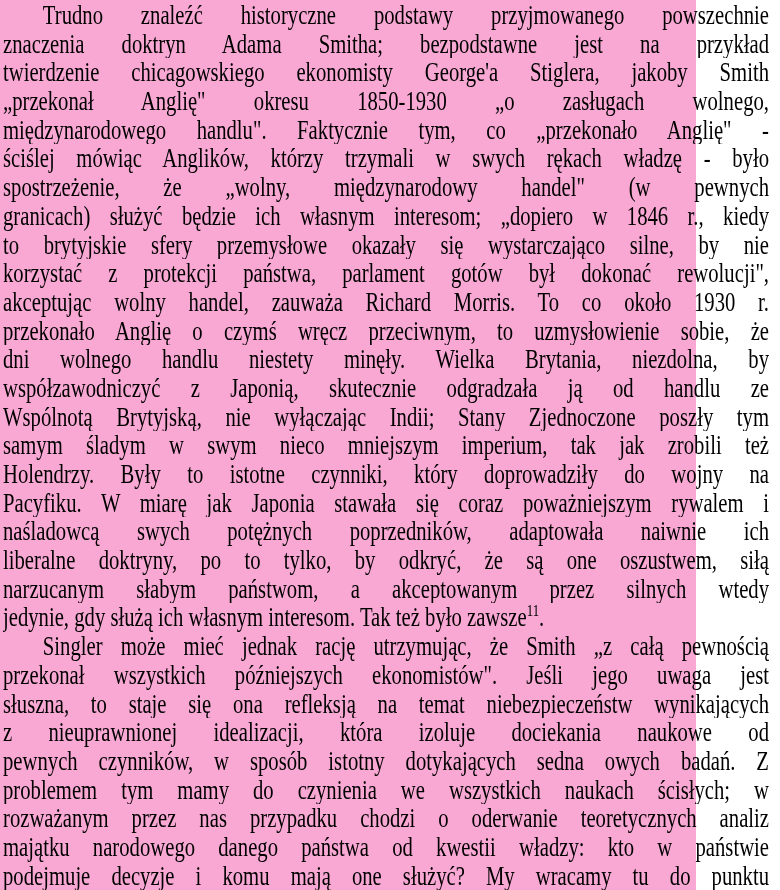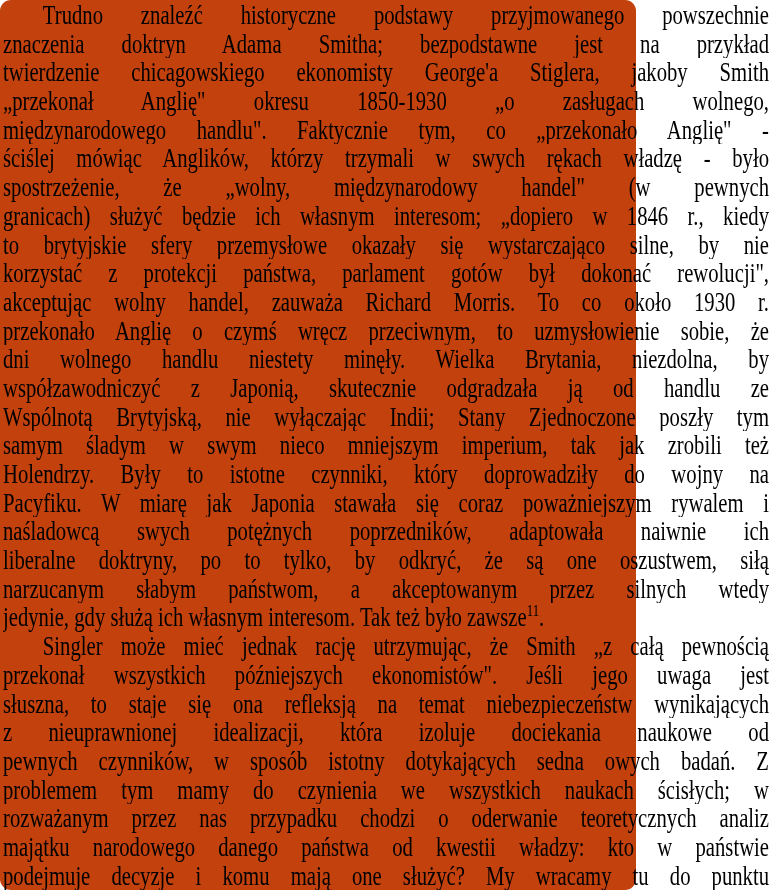--- a/index.html
+++ b/index.html
@@ -6,26 +6,25 @@
     margin: 0;
     padding: 0;
     background: #ffffff;
   }
   body {
     width: 780px;
     height: 890px;
     overflow: hidden;
   }
   .page {
-    width: 636px;
+    width: 696px;
     height: 890px;
     box-sizing: border-box;
     padding: 1px 0 0 3px;
-    background: #c2410c;
-    border-radius: 11px;
+    background: #f9a8d4;
   }
   
   .text-block {
     width: 1000px;
     transform: scaleX(0.766);
     transform-origin: 0 0;
   }
   .para {
     margin: 0;
     padding: 0;

